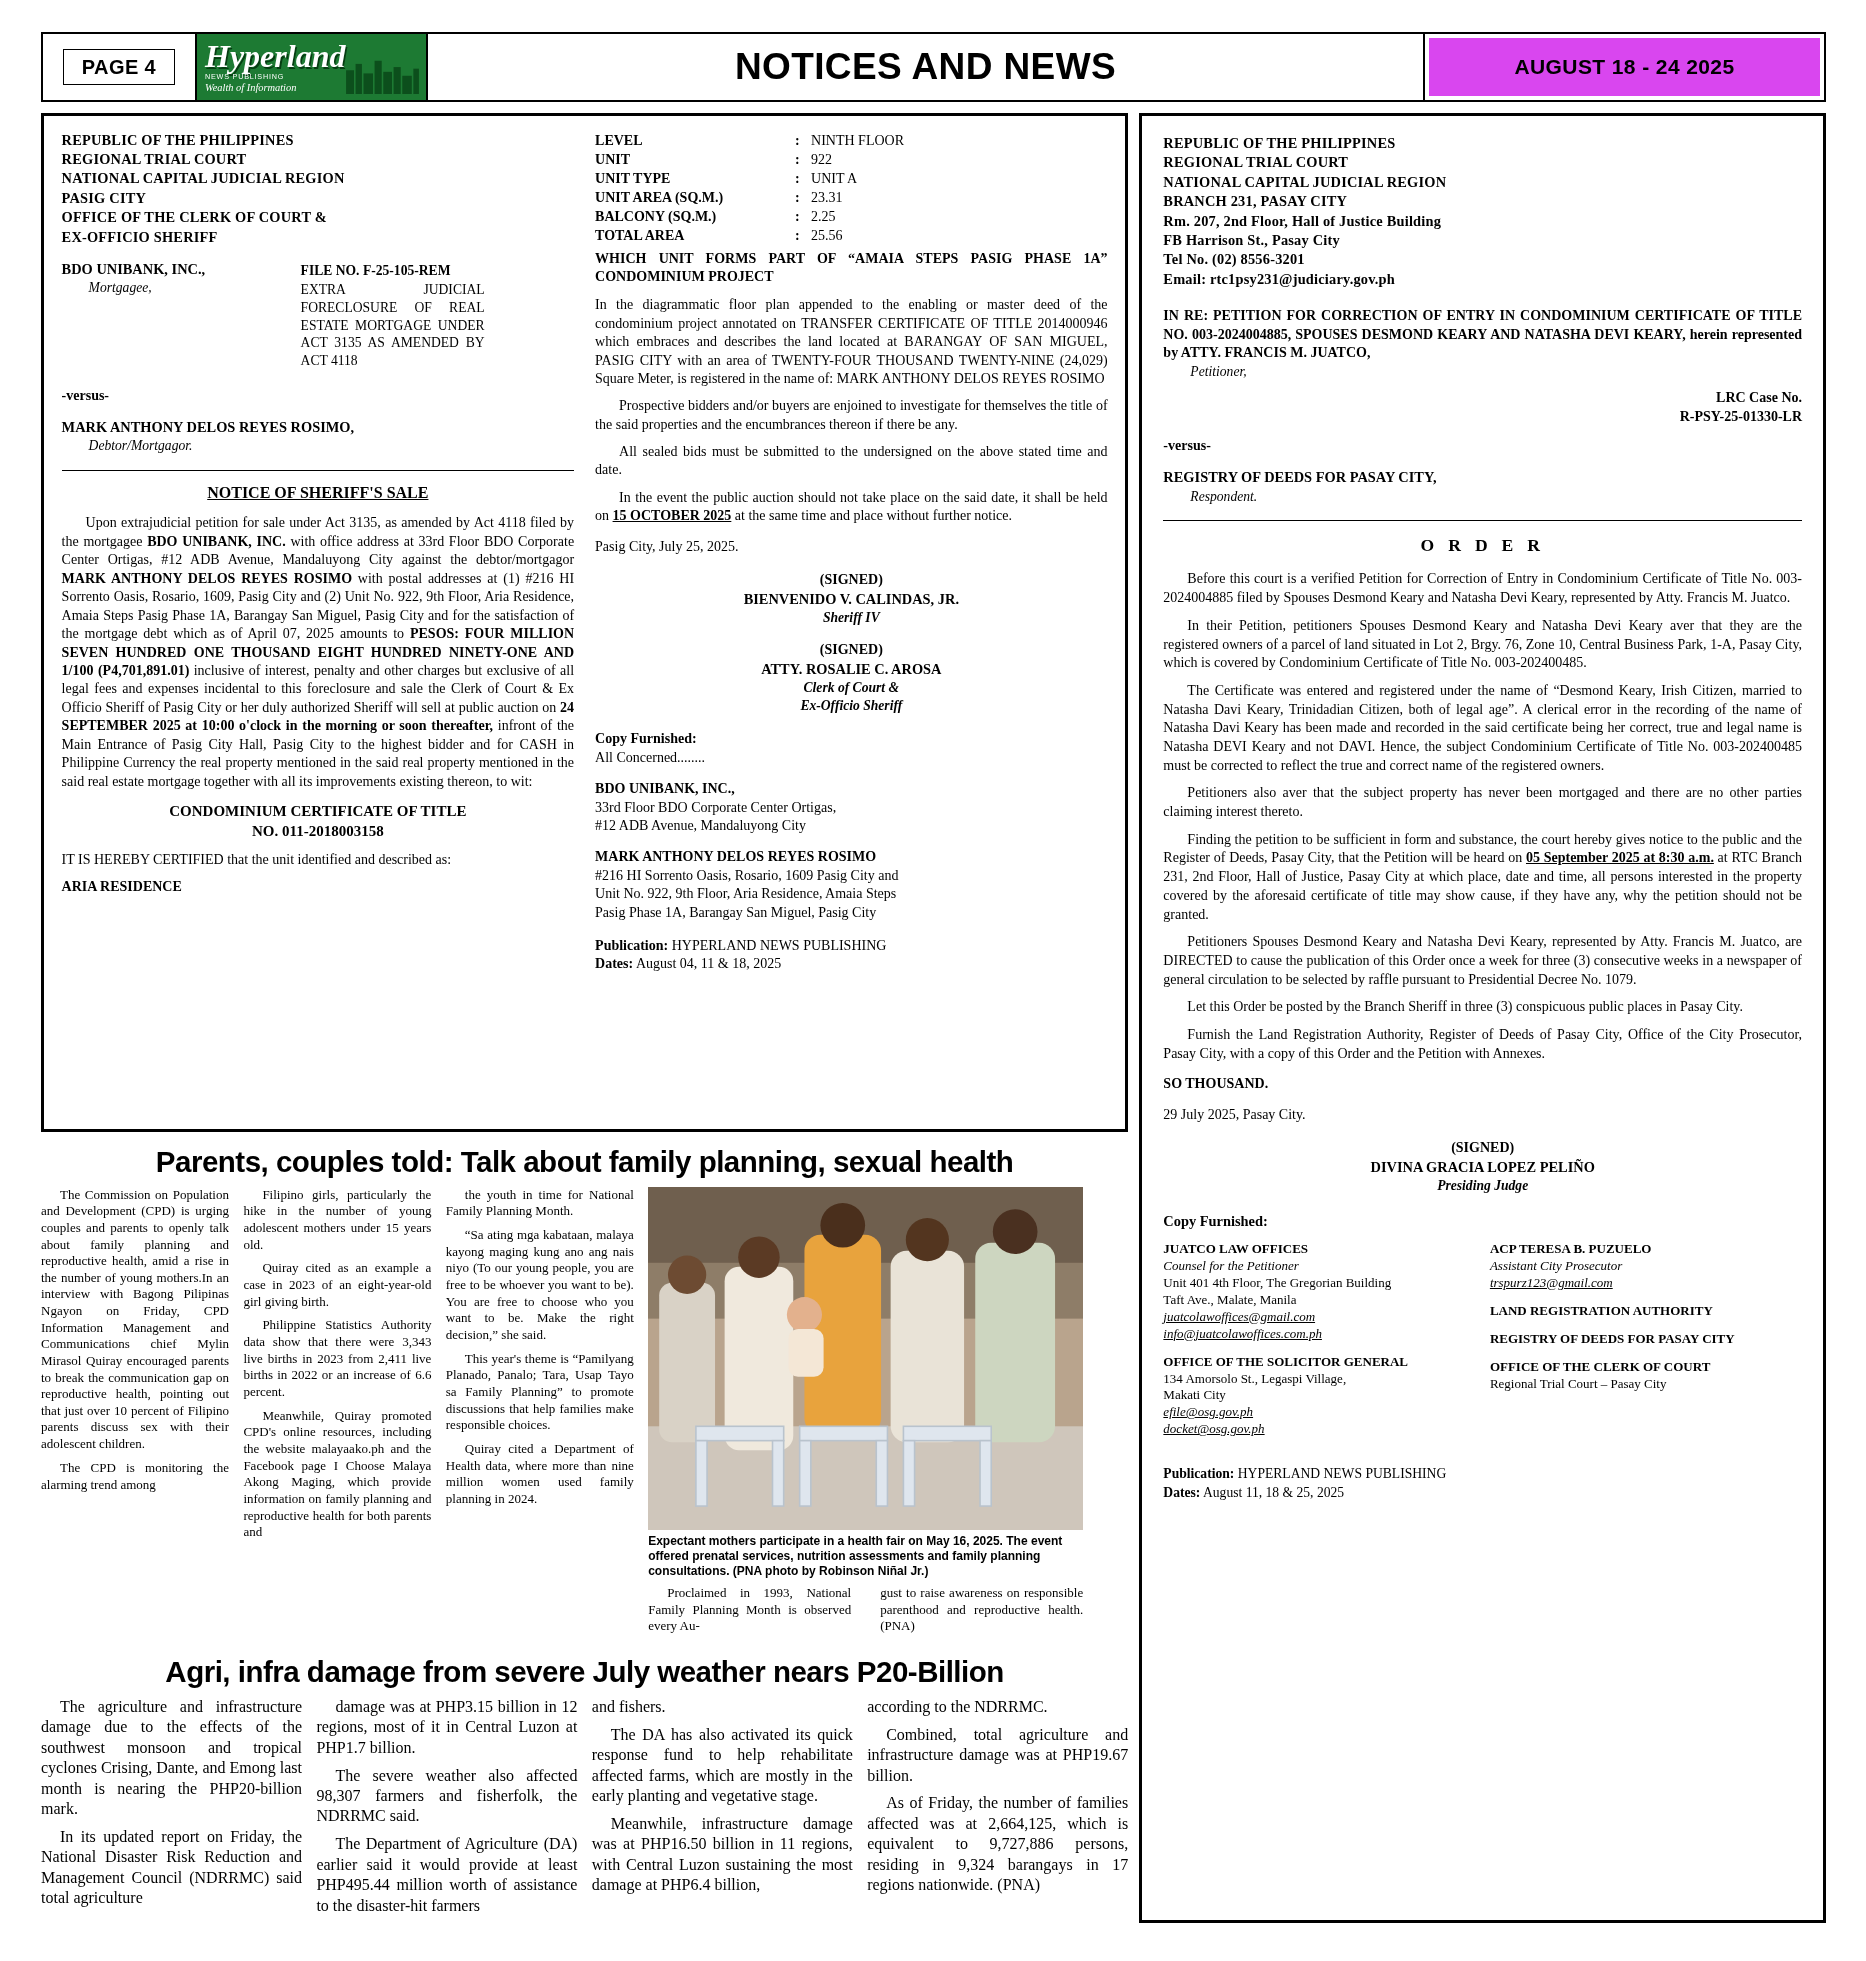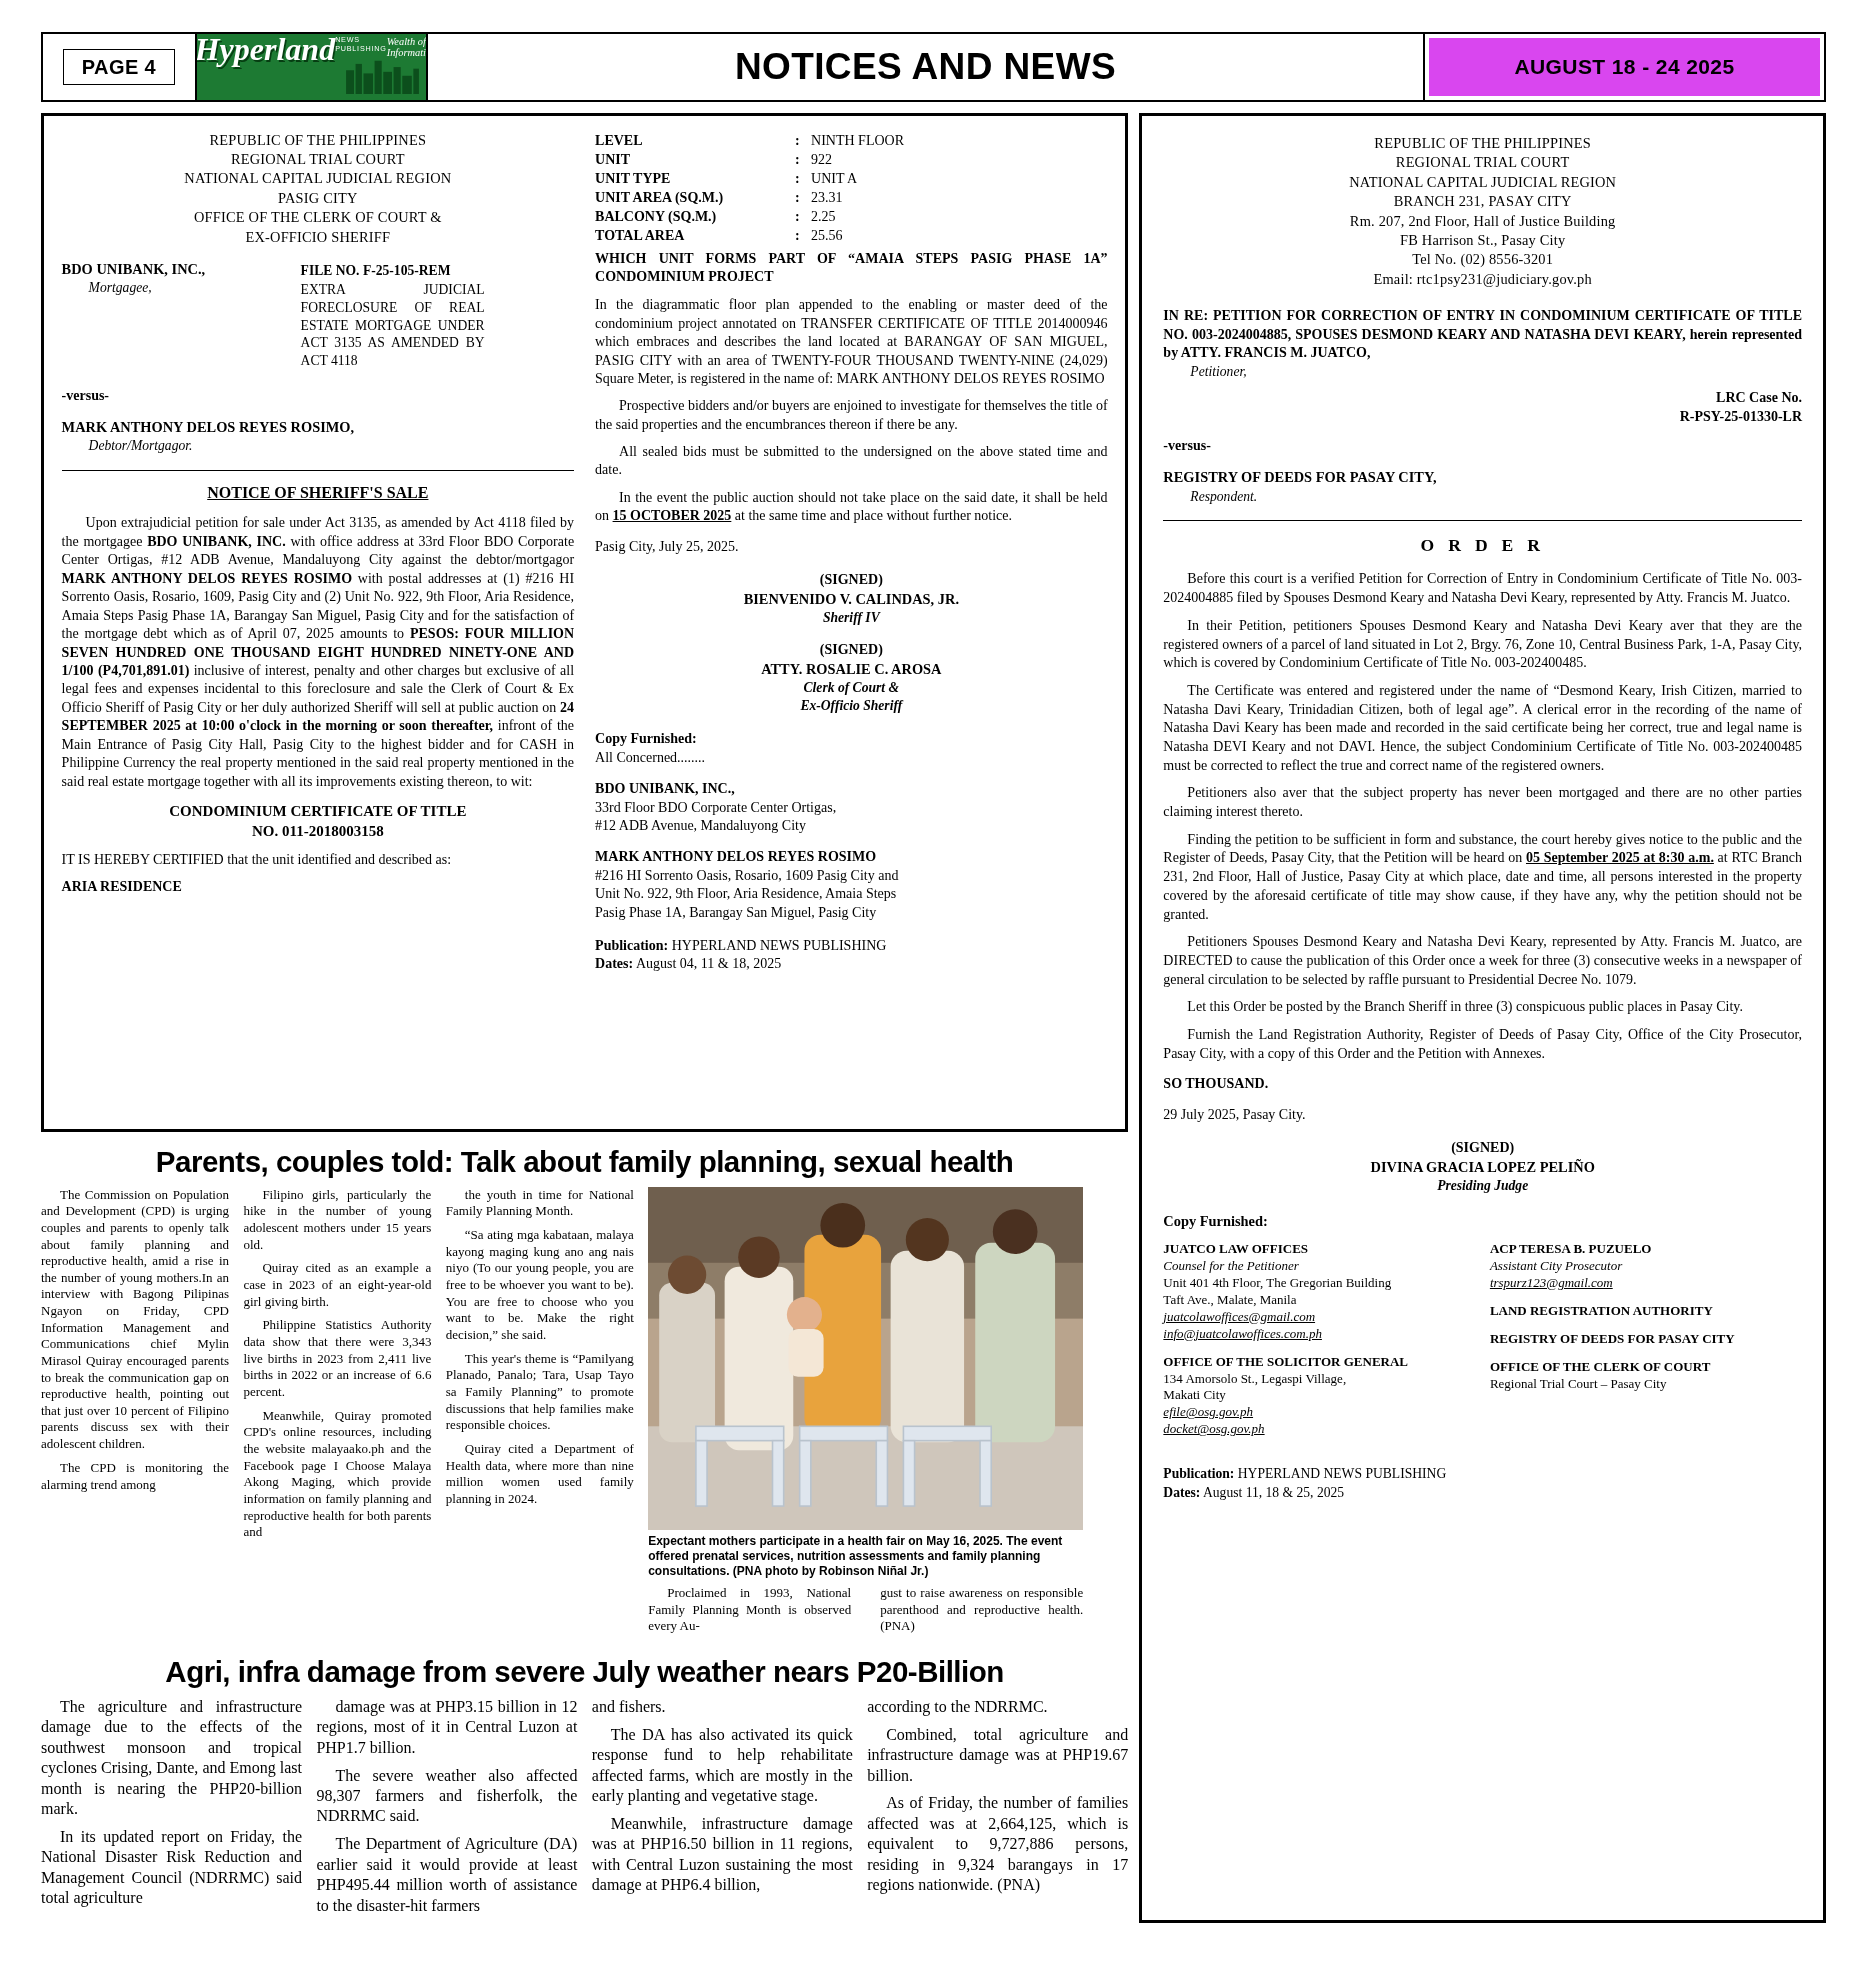--- a/index.html
+++ b/index.html
@@ -45,21 +45,21 @@
     font-size: 20px;
     letter-spacing: 0.4px;
   }
   .mh-logo {
     width: 231px;
     border-right: 2.4px solid #000;
     background: #1d7a33;
     position: relative;
     overflow: hidden;
     display: flex;
-    flex-direction: row;
+    flex-direction: column;
     justify-content: center;
     padding-left: 8px;
     box-sizing: border-box;
   }
   .mh-logo .lg-main {
     font-family: "Liberation Serif", serif;
     font-weight: bold;
     font-style: italic;
     font-size: 32px;
     color: #fff;
@@ -163,22 +163,21 @@
   }
   .ncol {
     width: 50%;
     font-size: 14px;
     line-height: 1.32;
     text-align: justify;
   }
   .bold { font-weight: bold; }
   .uline { text-decoration: underline; }
   .head-block {
-    text-align: center;
-    font-weight: normal;
+    font-weight: bold;
     font-size: 14.4px;
     line-height: 1.35;
     letter-spacing: 0.2px;
   }
   .spacer-md { height: 17.6px; }
   .party {
     font-weight: bold;
     font-size: 14.4px;
     margin-top: 12.8px;
   }

